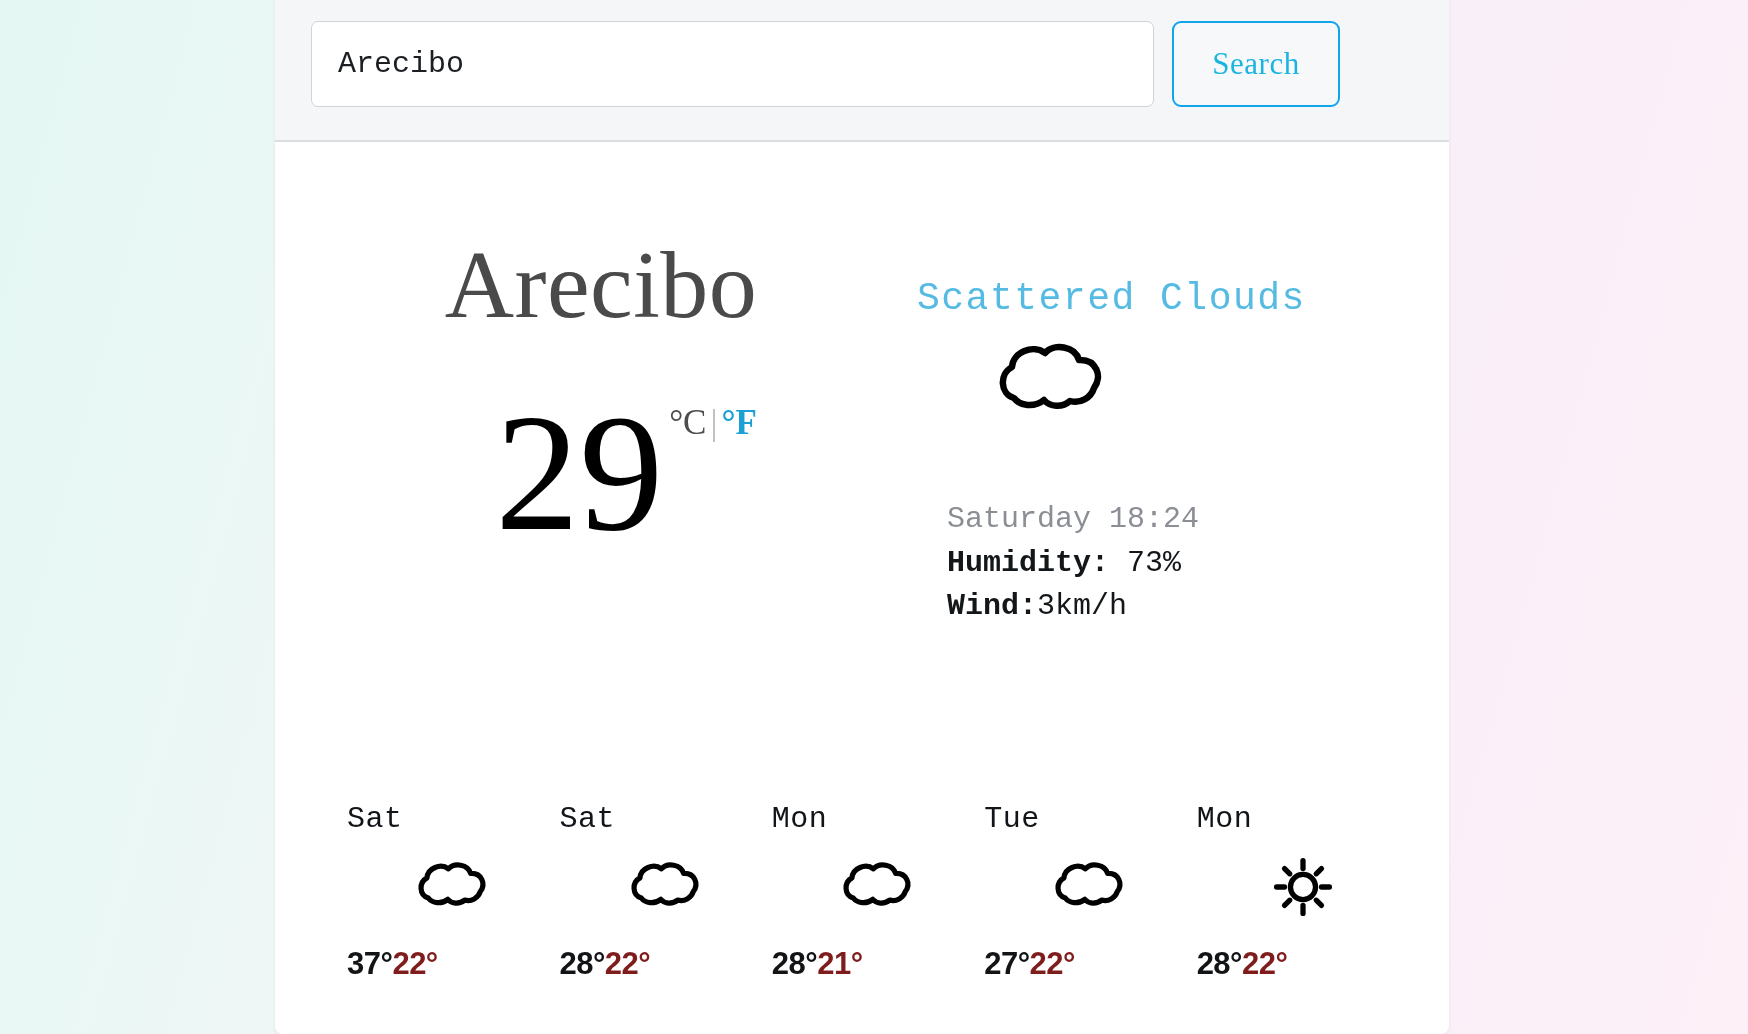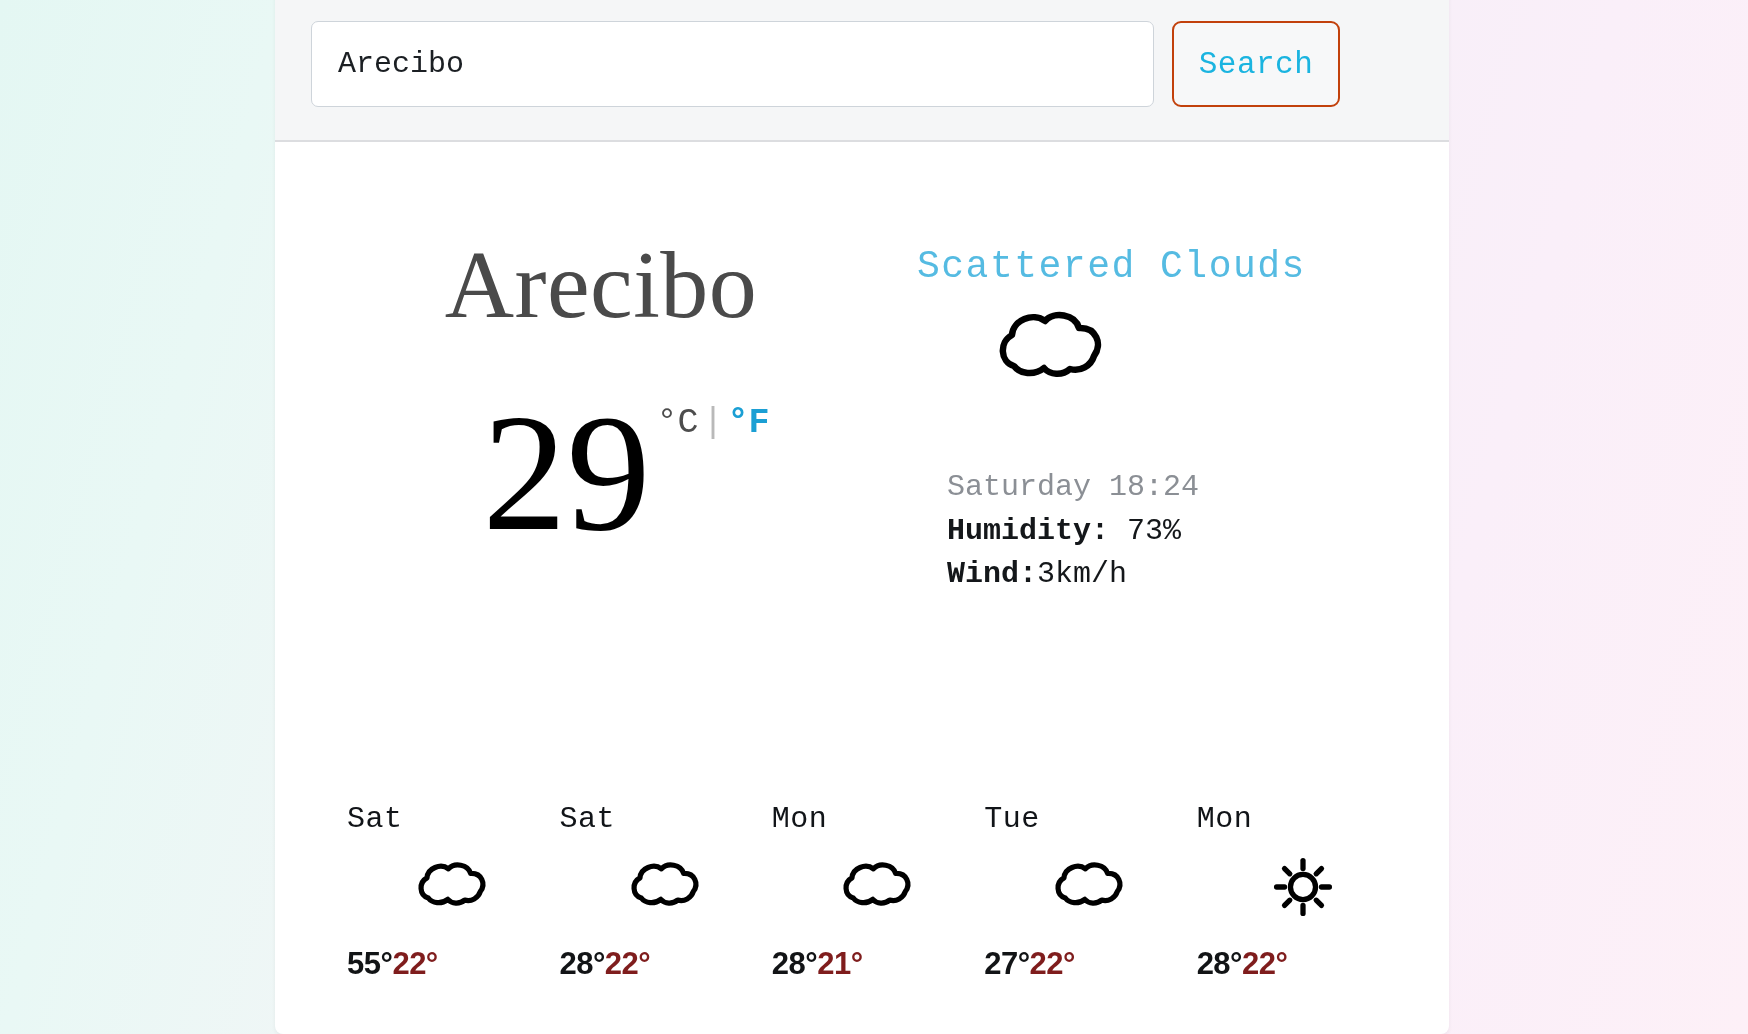--- a/index.html
+++ b/index.html
@@ -61,24 +61,24 @@
     padding: 0 26px;
     outline: none;
   }
   .search-input::placeholder { color: #adb5bd; }
 
   .search-button {
     flex: 0 0 auto;
     width: 168px;
     height: 86px;
     background: #f7f8f9;
-    border: 2px solid #c2410c;
+    border: 2px solid #0ea5e9;
     border-radius: 9px;
     color: #1ab4e0;
-    font-family: Liberation Mono, monospace;
+    font-family: Liberation Serif, serif;
     font-size: 31px;
     cursor: pointer;
     letter-spacing: 0.5px;
   }
 
   
   .card-body {
     position: relative;
     height: calc(100% - 154px);
   }
@@ -116,34 +116,35 @@
   .temp-value {
     font-family: "Liberation Serif", serif;
     font-size: 168px;
     line-height: 0.92;
     color: #000000;
     font-weight: 400;
     margin-left: 20px;
   }
 
   .unit-toggle {
-    font-family: Liberation Mono, monospace;
+    font-family: Liberation Serif, serif;
     font-size: 35px;
     margin-top: 8px;
     margin-left: 6px;
     white-space: nowrap;
   }
   .unit-c { color: #4d4d4d; cursor: pointer; text-decoration: none; }
   .unit-sep { color: #b9b9b9; padding: 0 4px; }
   .unit-f { color: #1b9fd4; cursor: pointer; text-decoration: none; font-weight: 600; }
 
   .current-right {
     flex: 1;
     padding-left: 42px;
     padding-top: 8px;
+    margin-top: 32px;
   }
 
   .condition-text {
     font-family: "Liberation Mono", monospace;
     font-size: 38px;
     color: #55bbe2;
     letter-spacing: 1.5px;
     margin-bottom: 18px;
   }
 
@@ -252,21 +253,21 @@
         <div class="forecast-day">
           <div class="forecast-name">Sat</div>
           <div class="forecast-icon">
             <svg viewBox="0 0 120 86" width="78" height="58">
   <path d="M22 60 C8 56 7 36 20 29 C21 14 41 6 53 15
            C62 5 83 8 87 22 C104 21 111 38 102 50
            C99 60 88 66 78 63 C70 70 58 69 52 62
            C42 70 28 68 22 60 Z" fill="none" stroke="#000000" stroke-width="8" stroke-linecap="round" stroke-linejoin="round"></path>
 </svg>
           </div>
-          <div class="forecast-temps"><span class="t-max">55°</span><span class="t-min">22°</span></div>
+          <div class="forecast-temps"><span class="t-max">37°</span><span class="t-min">22°</span></div>
         </div>
         <div class="forecast-day">
           <div class="forecast-name">Sat</div>
           <div class="forecast-icon">
             <svg viewBox="0 0 120 86" width="78" height="58">
   <path d="M22 60 C8 56 7 36 20 29 C21 14 41 6 53 15
            C62 5 83 8 87 22 C104 21 111 38 102 50
            C99 60 88 66 78 63 C70 70 58 69 52 62
            C42 70 28 68 22 60 Z" fill="none" stroke="#000000" stroke-width="8" stroke-linecap="round" stroke-linejoin="round"></path>
 </svg>

